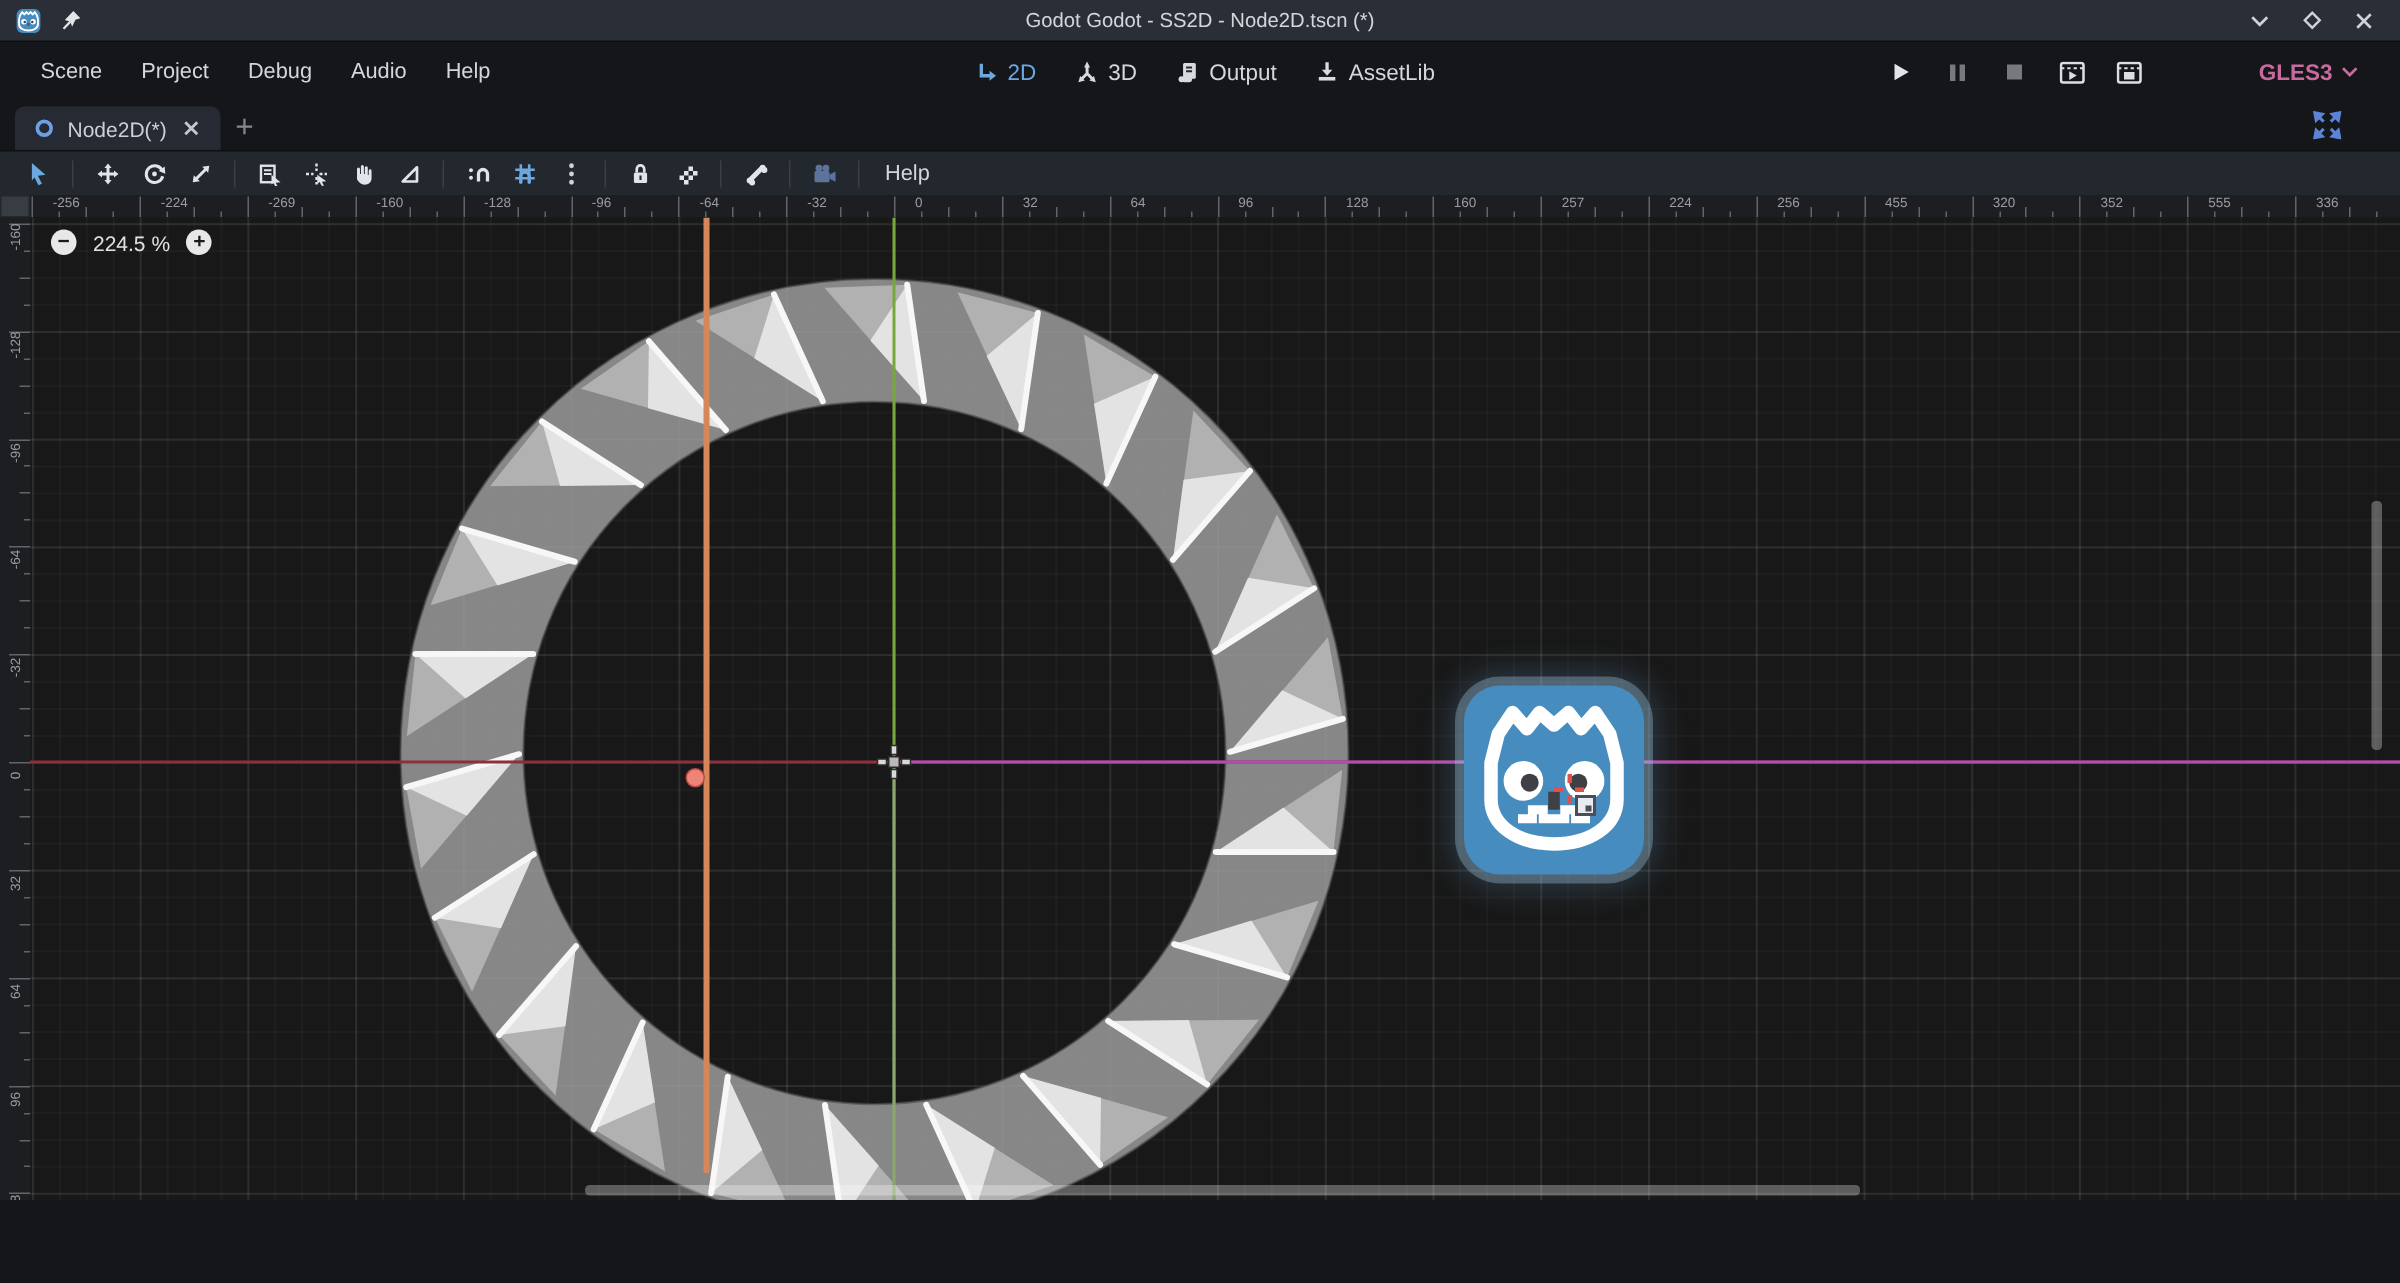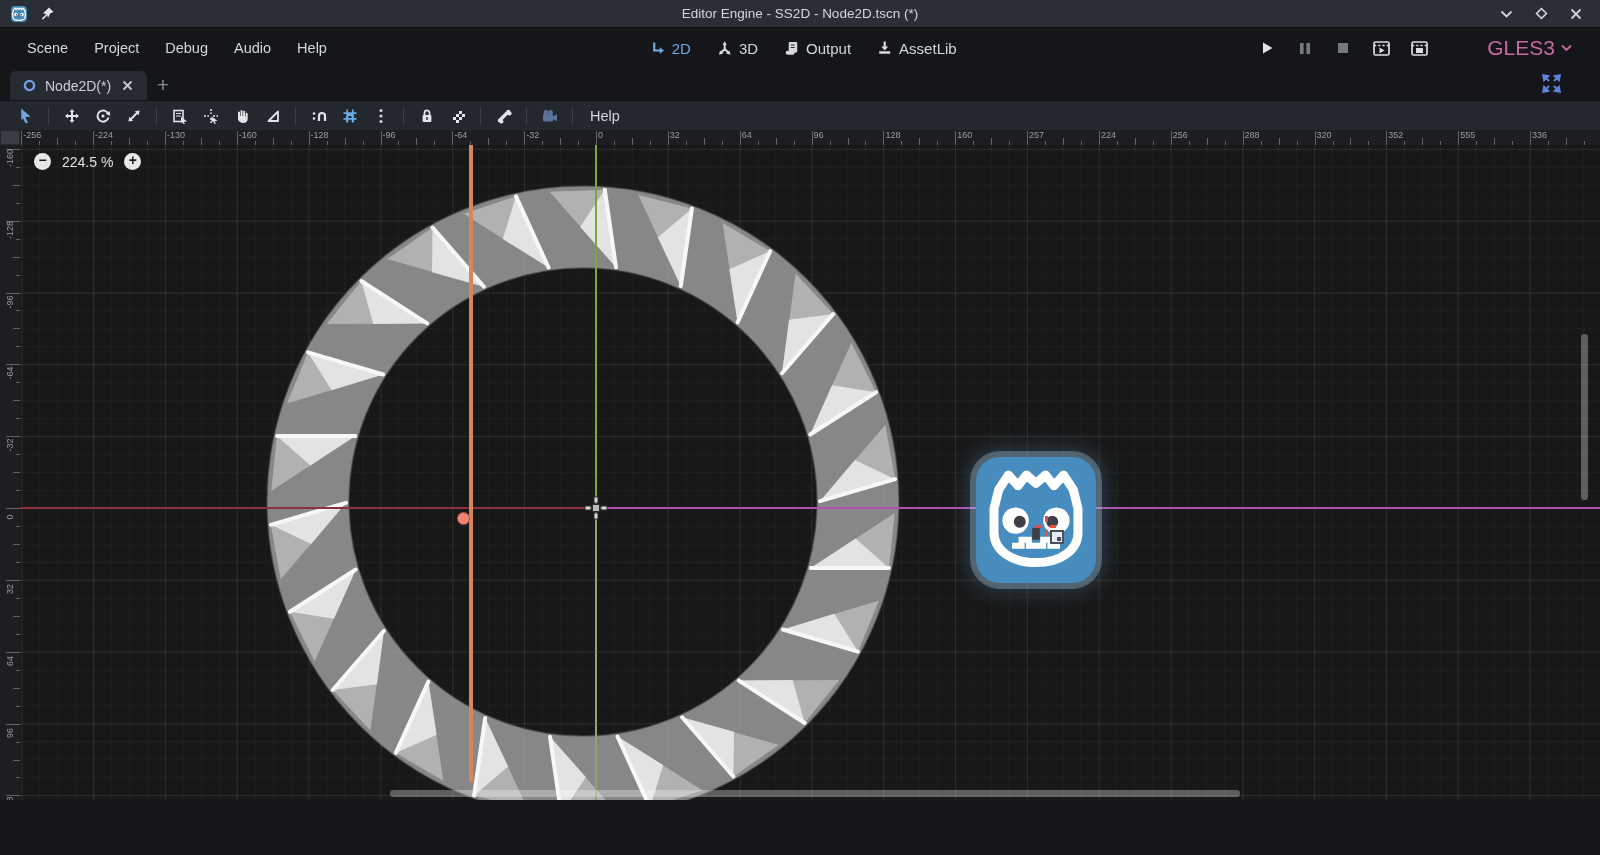--- a/index.html
+++ b/index.html
@@ -20,21 +20,21 @@
   .menubar { position:absolute; left:0; top:28px; width:100%; height:40px; background:#14161a;
     display:flex; align-items:center; }
   .menus { display:flex; align-items:center; padding-left:14px; }
   .menu-item { color:#d3d6db; font-size:14.5px; padding:6px 13px; cursor:default; }
   .workspaces { position:absolute; left:50%; transform:translateX(-49%); display:flex; gap:14px; align-items:center; }
   .ws-btn { display:flex; align-items:center; gap:6px; font-size:15px; color:#d3d6db; padding:4px 6px; }
   .ws-btn.active { color:#6ca9e0; }
   .playback { position:absolute; right:170px; display:flex; gap:16px; align-items:center; }
   .pb-btn { width:22px; height:22px; display:flex; align-items:center; justify-content:center; }
   .driver { position:absolute; right:28px; display:flex; align-items:center; gap:6px; }
-  .driver b { font-size:21px; font-weight:400; }
+  .driver b { font-size:15px; font-weight:700; }
 
   
   .tabbar { position:absolute; left:0; top:68px; width:100%; height:32px; background:#14161a; }
   .scene-tab { position:absolute; left:10px; bottom:0; height:29px; background:#262b33;
     border-radius:6px 6px 0 0; display:flex; align-items:center; gap:8px; padding:0 12px; }
   .scene-tab .label { font-size:14px; color:#ccd0d6; }
   .tab-close { font-size:13px; color:#c3c7cd; width:16px; height:16px; display:flex; align-items:center; justify-content:center; }
   .tab-add { position:absolute; left:150px; bottom:2px; width:26px; height:26px; color:#83888f;
     font-size:21px; display:flex; align-items:center; justify-content:center; }
   .expand-btn { position:absolute; right:38px; top:6px; width:20px; height:20px; }
@@ -43,21 +43,21 @@
   .toolbar { position:absolute; left:0; top:100px; width:100%; height:30px; background:#23272e;
     border-top:1px solid #0e0f12; display:flex; align-items:center; padding-left:10px; }
   .tool-btn { width:27px; height:26px; display:flex; align-items:center; justify-content:center; border-radius:3px; margin:0 2px; }
   .tool-sep { width:1px; height:18px; background:#3a3f47; margin:0 7px; }
   .view-menu { color:#d3d6db; font-size:14.5px; padding:0 10px; }
 
   
   .ruler-corner { position:absolute; left:0; top:130px; width:20px; height:15px; background:#383c43; border:1px solid #24272c; }
   .h-ruler { position:absolute; left:20px; top:130px; width:1580px; height:15px; background:#1d1e21; overflow:hidden; }
   .h-ruler i { position:absolute; bottom:0; width:1px; background:#62646a; }
-  .h-ruler b { position:absolute; top:0px; font-size:9px; font-weight:400; color:#9b9da2; }
+  .h-ruler b { position:absolute; top:0px; font-size:9px; font-weight:400; color:#9b9da2;margin-left:12px; }
   .v-ruler { position:absolute; left:0; top:145px; width:20px; height:655px; background:#1d1e21; overflow:hidden; }
   .v-ruler i { position:absolute; right:0; height:1px; background:#62646a; }
   .v-ruler b { position:absolute; left:-5px; width:30px; height:10px; line-height:10px; text-align:center;
     font-size:9px; font-weight:400; color:#9b9da2; transform:rotate(-90deg); }
 
   .canvas { position:absolute; left:20px; top:145px; width:1580px; height:655px; overflow:hidden;
     background-color:#181818;
     background-image:
       linear-gradient(90deg, rgba(255,255,255,.065) 1px, transparent 1px),
       linear-gradient(rgba(255,255,255,.065) 1px, transparent 1px),
@@ -120,21 +120,21 @@
           <circle cx="64" cy="54" r="4.5" fill="#3f4045"></circle>
           <rect x="47" y="58" width="6" height="9" fill="#3f4045"></rect>
         </svg>
     </span>
     <span class="tb-icon">
       <svg width="15" height="15" viewBox="0 0 16 16">
           <path d="M9.5,1.5 L14.5,6.5 L11,7.6 L8.6,12.6 L7.4,9 L3.4,7.8 Z" fill="#e3e5e8"></path>
           <path d="M7.4,9 L2.5,14" stroke="#e3e5e8" stroke-width="1.6"></path>
         </svg>
     </span>
-    <div class="title">Editor Engine - SS2D - Node2D.tscn (*)</div>
+    <div class="title">Godot Godot - SS2D - Node2D.tscn (*)</div>
     <div class="win-controls">
       <span>
           <svg width="13" height="10" viewBox="0 0 13 10">
             <path d="M1.5,2.5 L6.5,7.5 L11.5,2.5" fill="none" stroke="#cfd3d8" stroke-width="1.8"></path>
           </svg>
         </span>
       <span>
           <svg width="13" height="13" viewBox="0 0 14 14">
             <rect x="3.2" y="3.2" width="7.6" height="7.6" fill="none" stroke="#cfd3d8" stroke-width="1.7" transform="rotate(45 7 7)"></rect>
           </svg>
@@ -376,21 +376,21 @@
       <b style="left:3.2px">-256</b>
       <i style="left:19.2px;height:4px"></i>
       <i style="left:37.1px;height:7px"></i>
       <i style="left:55.1px;height:4px"></i>
       <i style="left:73.1px;height:14px"></i>
       <b style="left:75.1px">-224</b>
       <i style="left:91.0px;height:4px"></i>
       <i style="left:109.0px;height:7px"></i>
       <i style="left:126.9px;height:4px"></i>
       <i style="left:144.9px;height:14px"></i>
-      <b style="left:146.9px">-130</b>
+      <b style="left:146.9px">-269</b>
       <i style="left:162.9px;height:4px"></i>
       <i style="left:180.8px;height:7px"></i>
       <i style="left:198.8px;height:4px"></i>
       <i style="left:216.8px;height:14px"></i>
       <b style="left:218.8px">-160</b>
       <i style="left:234.7px;height:4px"></i>
       <i style="left:252.7px;height:7px"></i>
       <i style="left:270.6px;height:4px"></i>
       <i style="left:288.6px;height:14px"></i>
       <b style="left:290.6px">-128</b>
@@ -451,21 +451,21 @@
       <b style="left:1080.9px">224</b>
       <i style="left:1096.9px;height:4px"></i>
       <i style="left:1114.9px;height:7px"></i>
       <i style="left:1132.8px;height:4px"></i>
       <i style="left:1150.8px;height:14px"></i>
       <b style="left:1152.8px">256</b>
       <i style="left:1168.8px;height:4px"></i>
       <i style="left:1186.7px;height:7px"></i>
       <i style="left:1204.7px;height:4px"></i>
       <i style="left:1222.6px;height:14px"></i>
-      <b style="left:1224.6px">288</b>
+      <b style="left:1224.6px">455</b>
       <i style="left:1240.6px;height:4px"></i>
       <i style="left:1258.6px;height:7px"></i>
       <i style="left:1276.5px;height:4px"></i>
       <i style="left:1294.5px;height:14px"></i>
       <b style="left:1296.5px">320</b>
       <i style="left:1312.5px;height:4px"></i>
       <i style="left:1330.4px;height:7px"></i>
       <i style="left:1348.4px;height:4px"></i>
       <i style="left:1366.3px;height:14px"></i>
       <b style="left:1368.3px">352</b>

